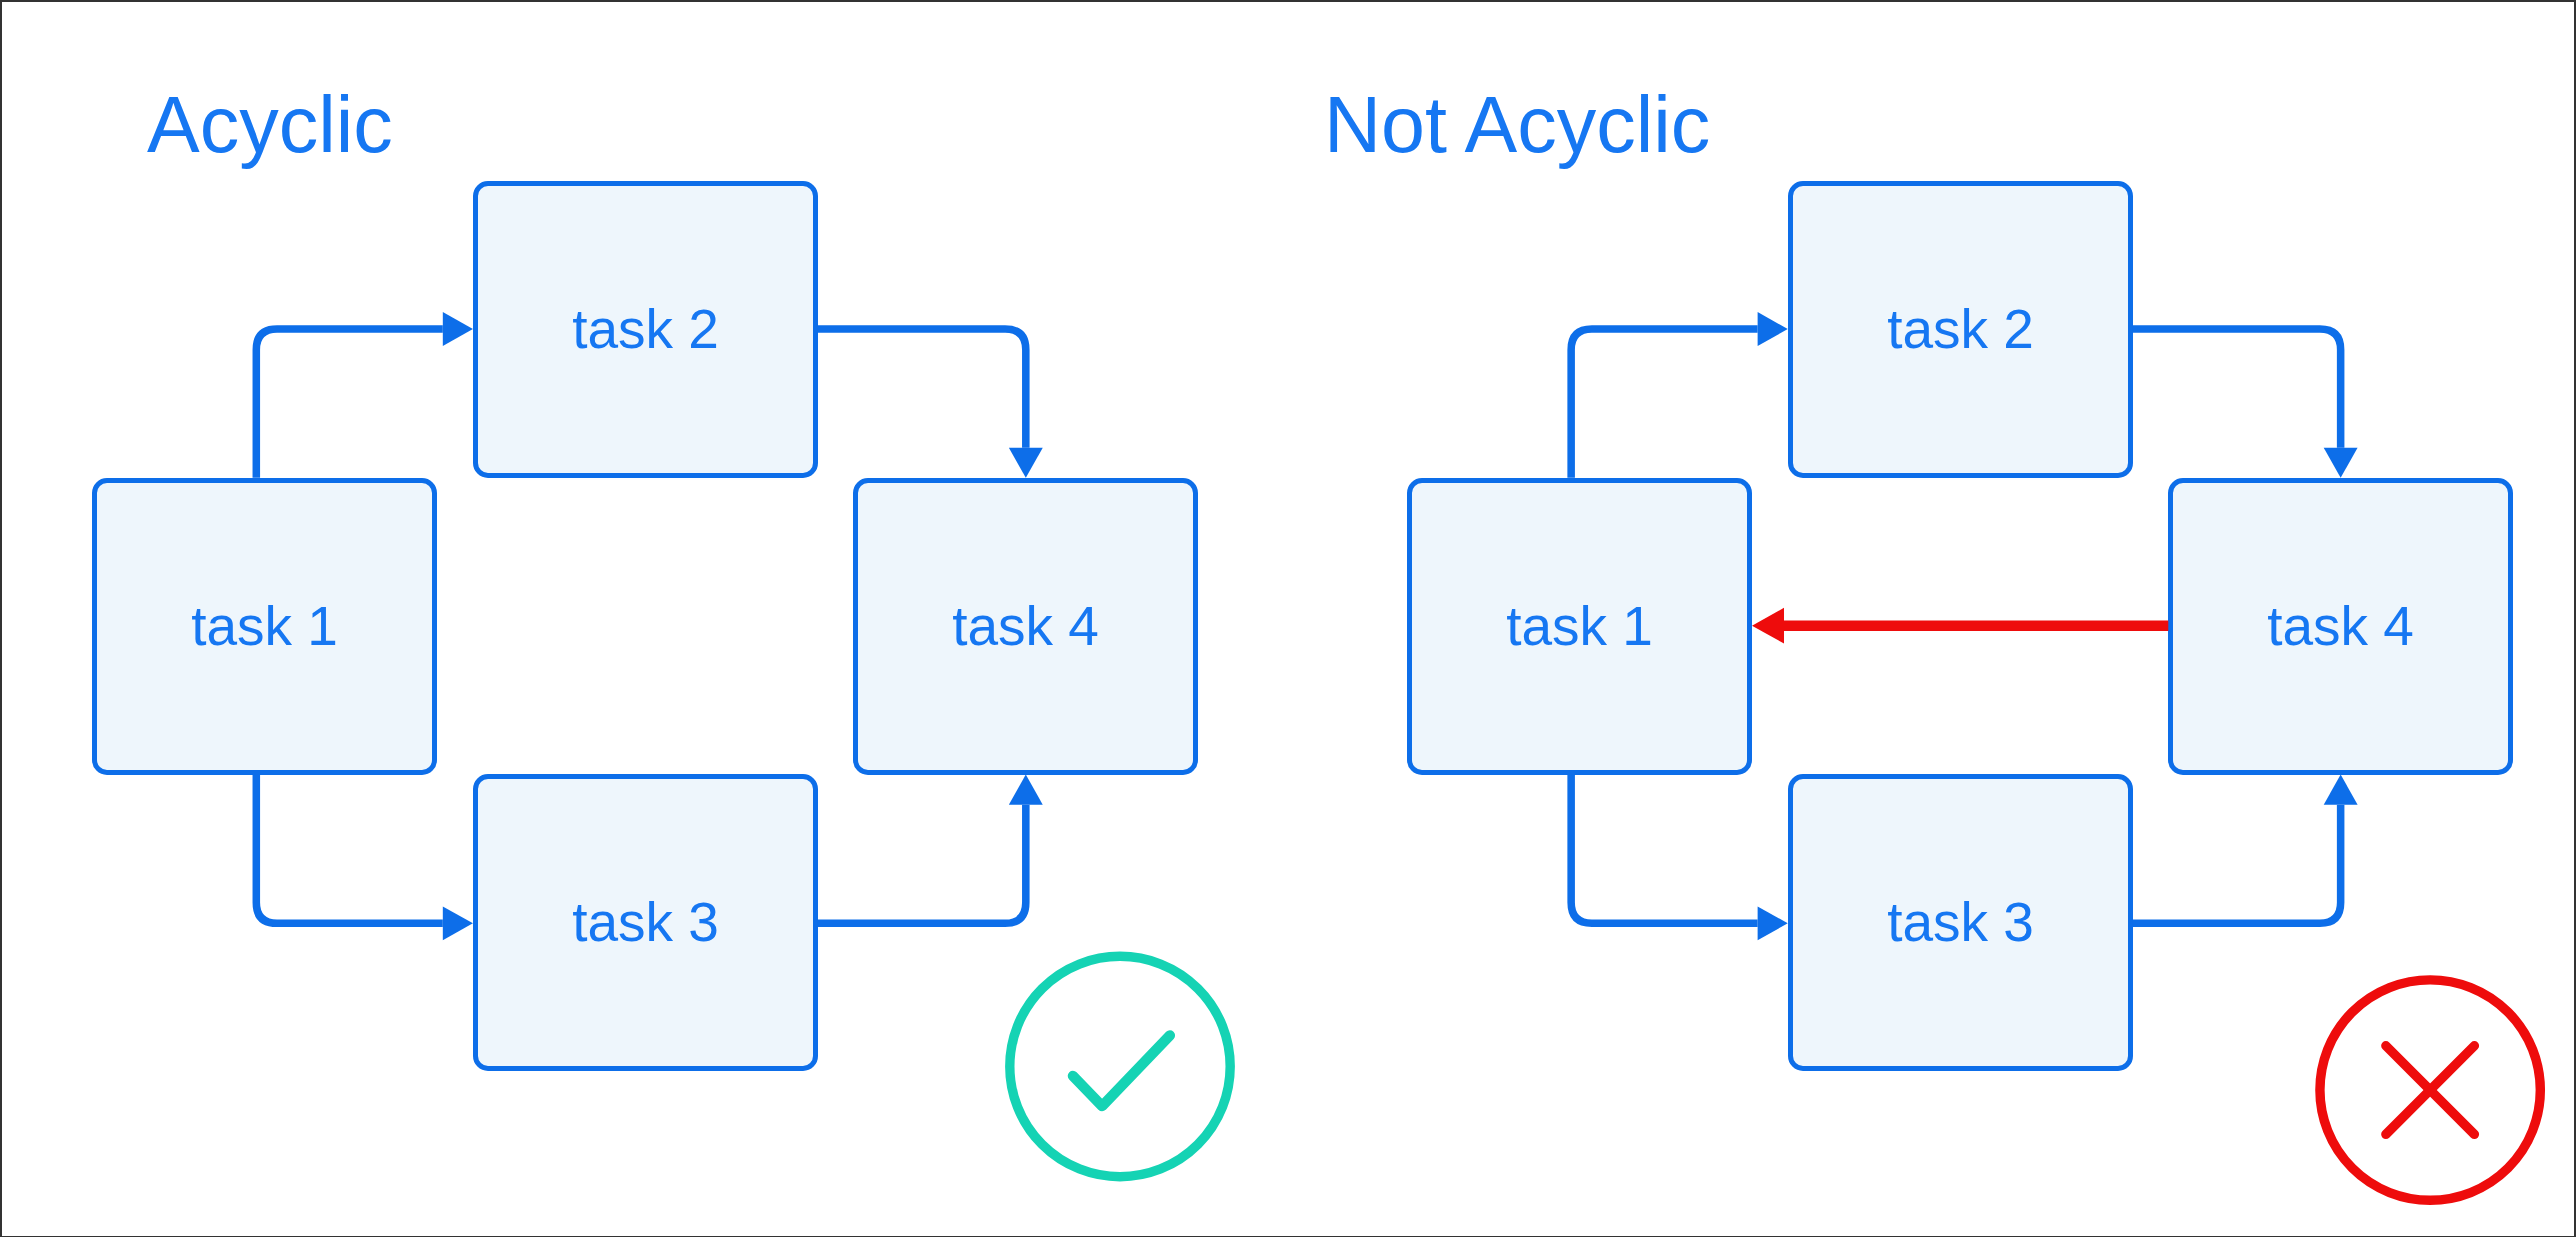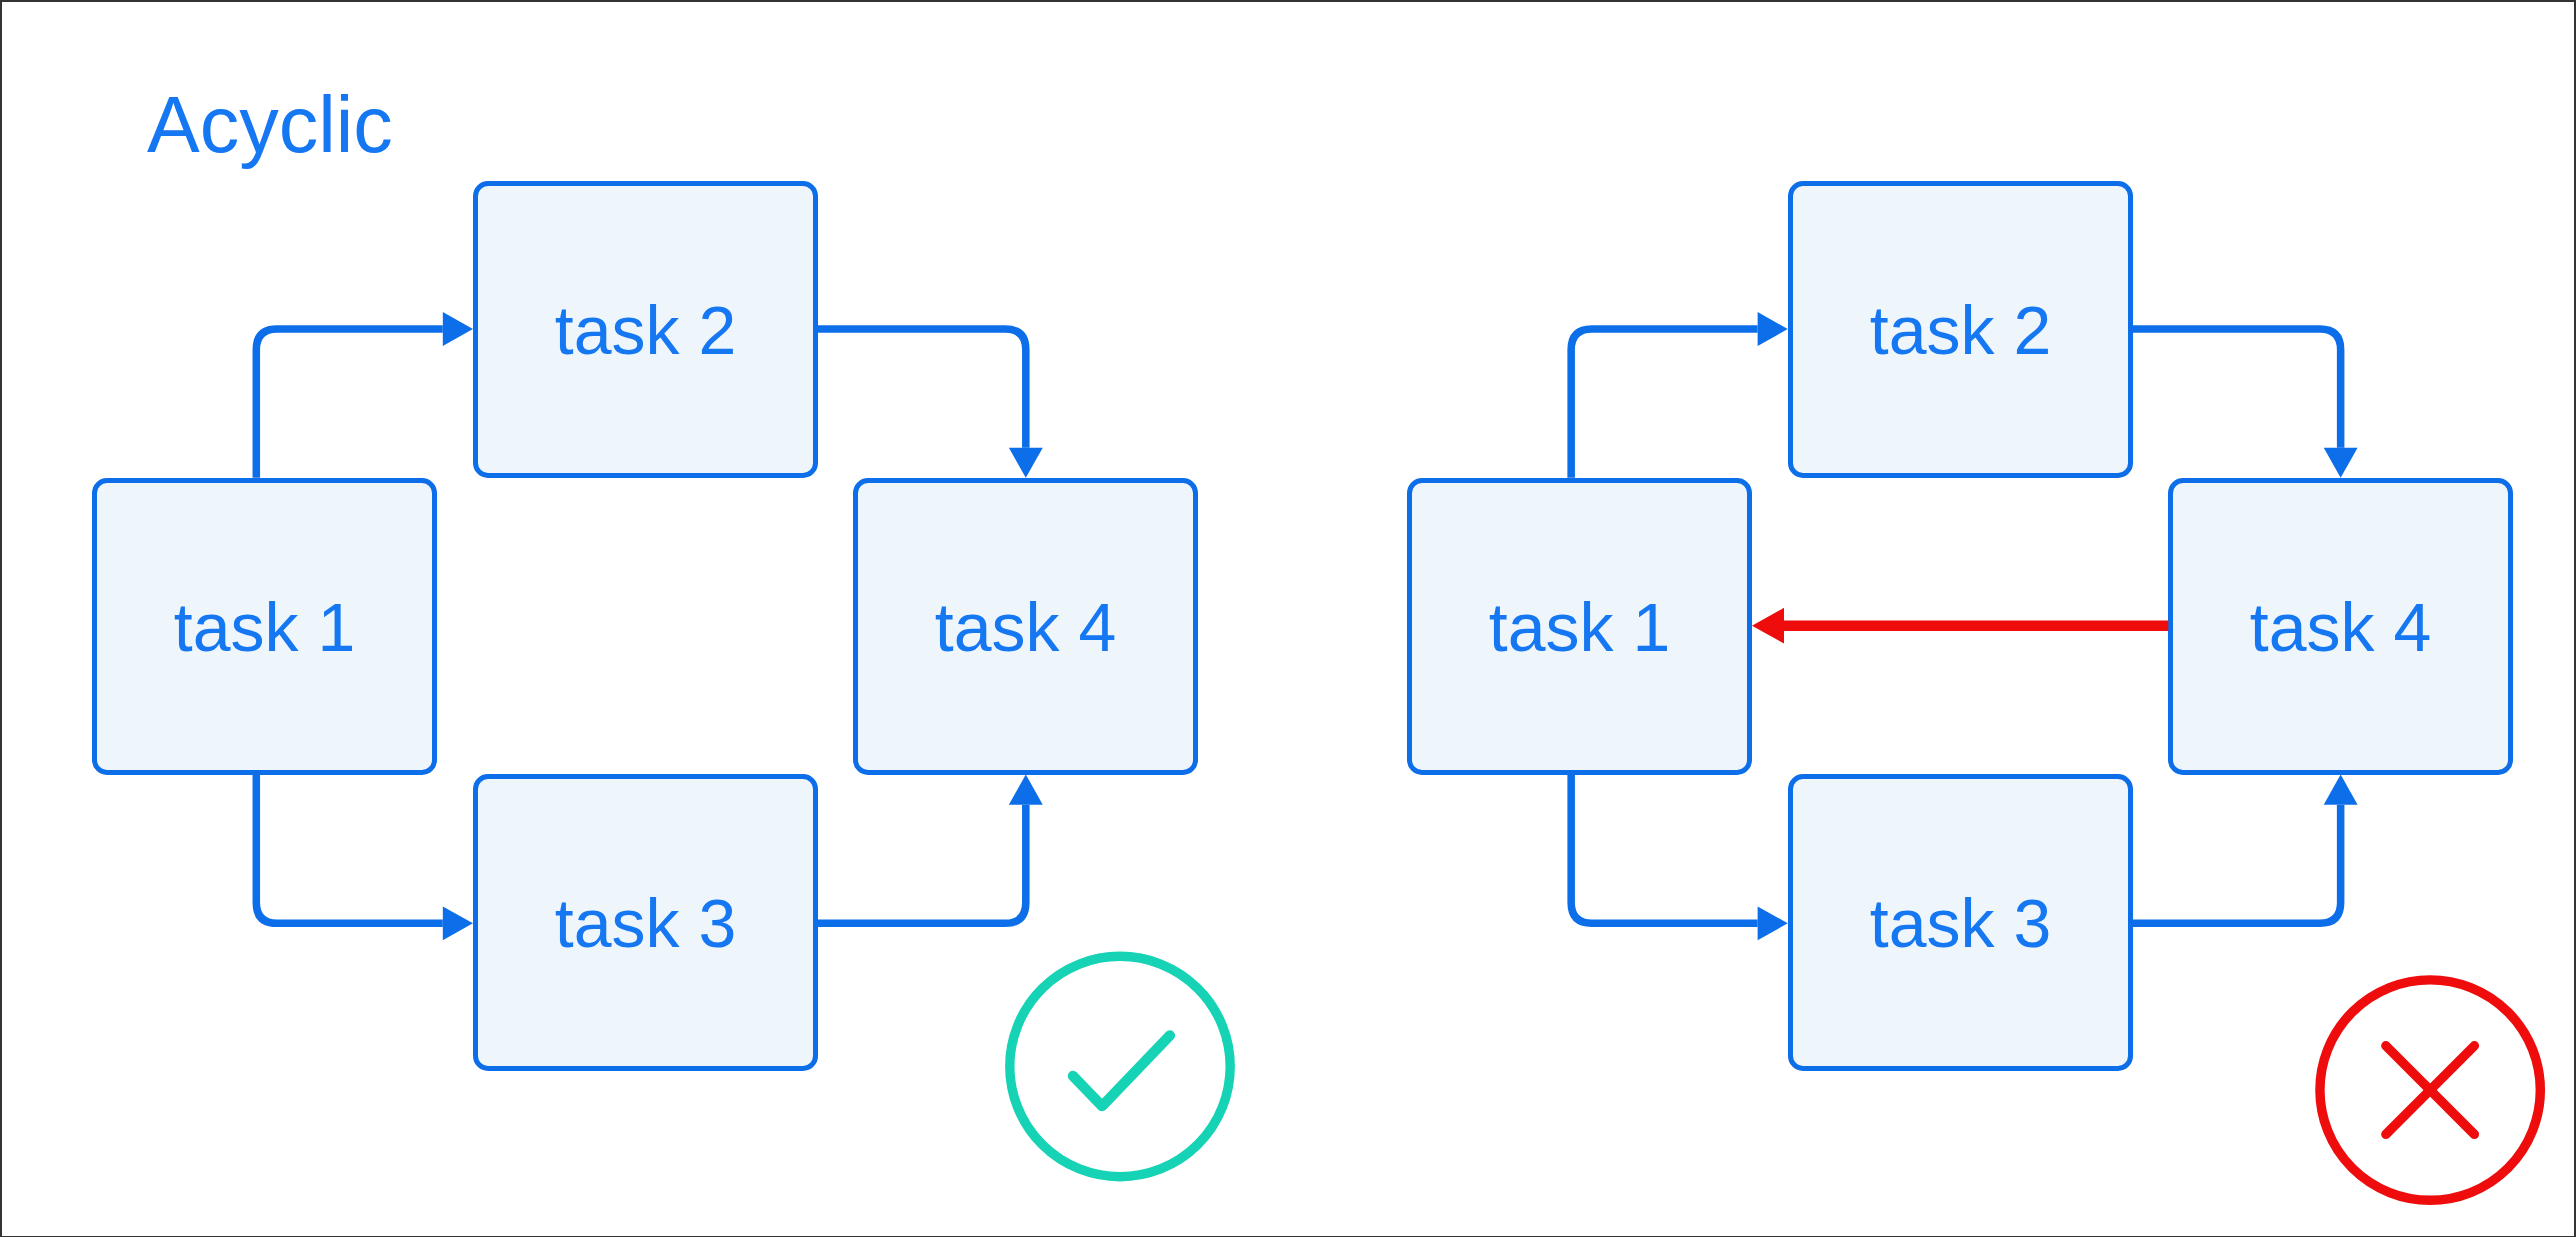--- a/index.html
+++ b/index.html
@@ -33,21 +33,21 @@
     height: 297px;
     box-sizing: border-box;
     background: var(--node-fill, #EEF6FC);
     border: 5.7px solid var(--line-blue, #0D6EE9);
     border-radius: 15px;
     display: flex;
     align-items: center;
     justify-content: center;
   }
   .node-label {
-    font-size: 68px;
+    font-size: 55px;
     line-height: 1;
     color: var(--blue, #1677F2);
     white-space: nowrap;
   }
   svg.overlay {
     position: absolute;
     left: 0;
     top: 0;
     width: 2576px;
     height: 1238px;
@@ -94,20 +94,21 @@
     stroke-width: 10;
     stroke-linecap: round;
   }
 </style>
 </head>
 <body>
 
 <div class="canvas">
 
   <h2 class="title" style="left:145px">Acyclic</h2>
+  <h2 class="title" style="left:1322px">Not Acyclic</h2>
 
   <div class="node" style="left:90px;top:476px">
     <span class="node-label">task 1</span>
   </div>
   <div class="node" style="left:471px;top:179px">
     <span class="node-label">task 2</span>
   </div>
   <div class="node" style="left:471px;top:772px">
     <span class="node-label">task 3</span>
   </div>

